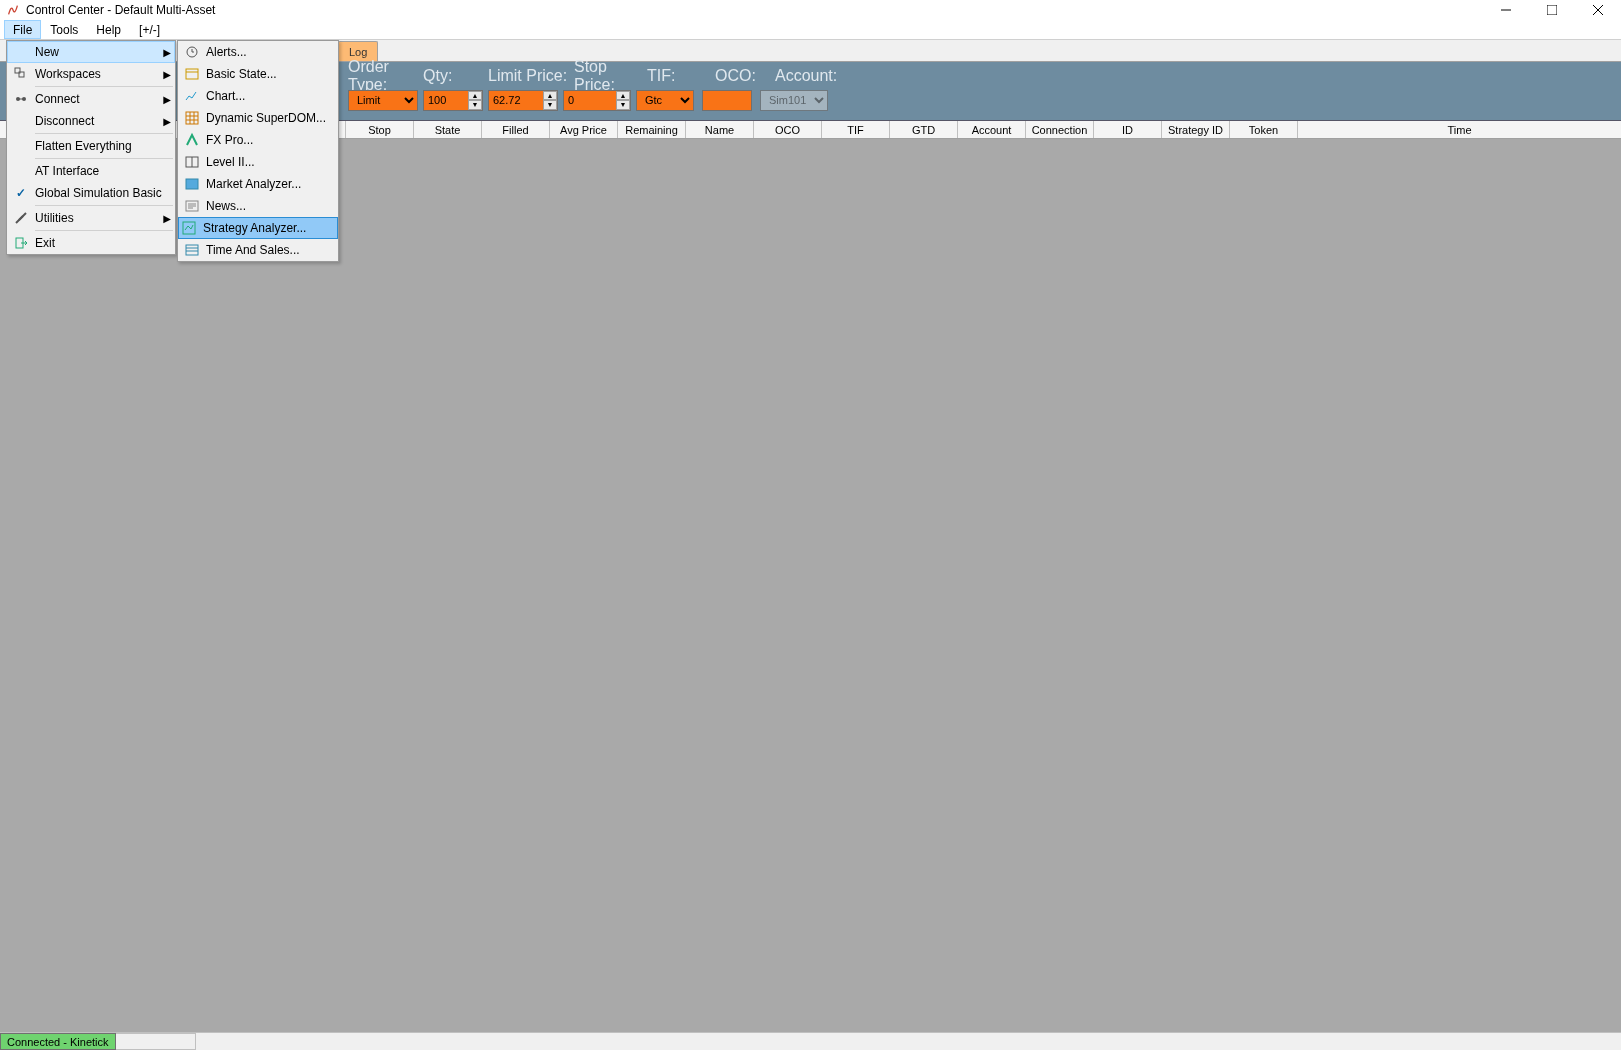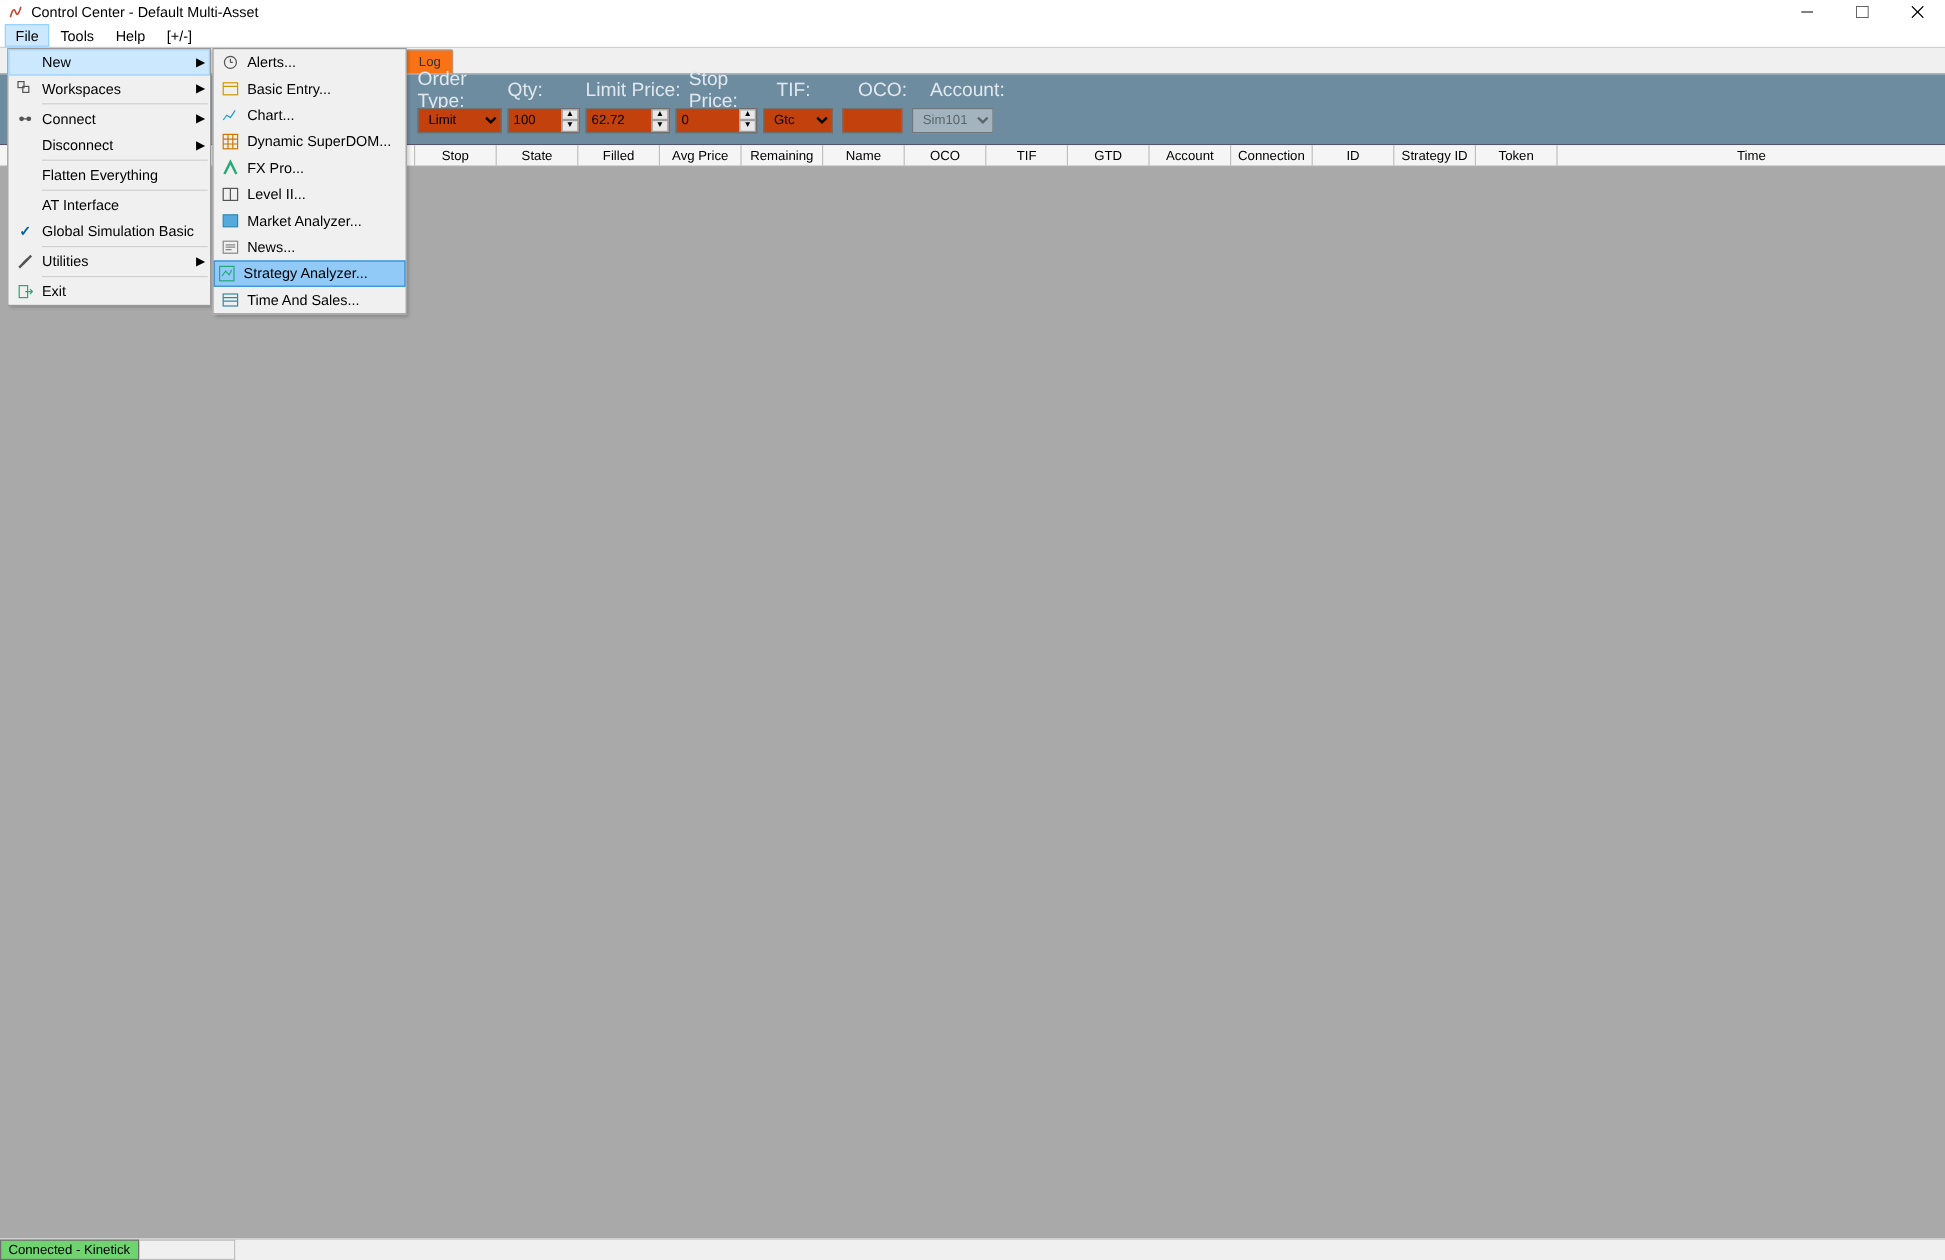--- a/index.html
+++ b/index.html
@@ -28,29 +28,29 @@
   .menu-row.hl2 { background: #91c9f7; border: 1px solid #2a8dd4; padding: 0 0; }
   .menu-icon { width: 20px; height: 20px; display: flex; align-items: center; justify-content: center; margin-right: 4px; flex-shrink: 0; }
   .menu-label { flex: 1; }
   .menu-arrow { margin-left: auto; font-size: 10px; }
   .menu-sep { height: 1px; background: #d0d0d0; margin: 1px 2px 1px 28px; }
   .menu-icon svg { width: 16px; height: 16px; }
   .menu-check { color: #0a64a4; font-weight: bold; }
 
   
   .tabs { height: 22px; background: #f0f0f0; display: flex; align-items: flex-end; border-bottom: 1px solid #a0a0a0; }
-  .tab { height: 20px; padding: 0 10px; border: 1px solid #a0a0a0; border-bottom: none; margin-right: -1px; background: #f97316; display: flex; align-items: center; font-size: 11px; color: #333; border-radius: 2px 2px 0 0; }
+  .tab { height: 20px; padding: 0 10px; border: 1px solid #a0a0a0; border-bottom: none; margin-right: -1px; background: #fdba74; display: flex; align-items: center; font-size: 11px; color: #333; border-radius: 2px 2px 0 0; }
 
   
   .order-panel { background: #6e8ca0; padding: 4px 8px 8px 8px; border-bottom: 1px solid #556; }
   .order-row1 { display: flex; align-items: center; height: 20px; }
   .order-row1 .lbl { color: #e0e8ee; font-size: 16px; }
   .order-row2 { display: flex; align-items: center; height: 24px; margin-top: 2px; }
   .order-row3 { display: flex; align-items: center; height: 24px; margin-top: 10px; }
-  .order-input, .order-select { height: 21px; background: #c2410c; border: 1px solid #707070; font-size: 11px; padding: 0 4px; }
+  .order-input, .order-select { height: 21px; background: #f97316; border: 1px solid #707070; font-size: 11px; padding: 0 4px; }
   .spinner { position: relative; }
   .spinner .btns { position: absolute; right: 1px; top: 1px; bottom: 1px; width: 14px; display: flex; flex-direction: column; }
   .spinner .btns div { flex: 1; background: #e8e8e8; border: 1px solid #a0a0a0; font-size: 7px; display: flex; align-items: center; justify-content: center; line-height: 1; }
 
   .buy-btn, .sell-btn { width: 72px; height: 20px; border: 1px solid #707070; font-size: 11px; cursor: pointer; }
   .buy-btn { background: #d4f5c4; }
   .sell-btn { background: #f5d4e0; }
 
   
   .grid-header { height: 18px; background: #f5f5f5; border-bottom: 1px solid #a0a0a0; display: flex; }
@@ -251,21 +251,21 @@
       </span>
     <span class="menu-label">Alerts...</span>
   </div>
   <div class="menu-row">
     <span class="menu-icon">
         <svg viewBox="0 0 16 16">
           <rect x="2" y="3" width="12" height="10" fill="none" stroke="#c90"></rect>
           <line x1="2" y1="6" x2="14" y2="6" stroke="#c90"></line>
         </svg>
       </span>
-    <span class="menu-label">Basic Entry...</span>
+    <span class="menu-label">Basic State...</span>
   </div>
   <div class="menu-row">
     <span class="menu-icon">
         <svg viewBox="0 0 16 16">
           <polyline points="2,12 5,8 8,10 12,4" fill="none" stroke="#29c"></polyline>
         </svg>
       </span>
     <span class="menu-label">Chart...</span>
   </div>
   <div class="menu-row">

